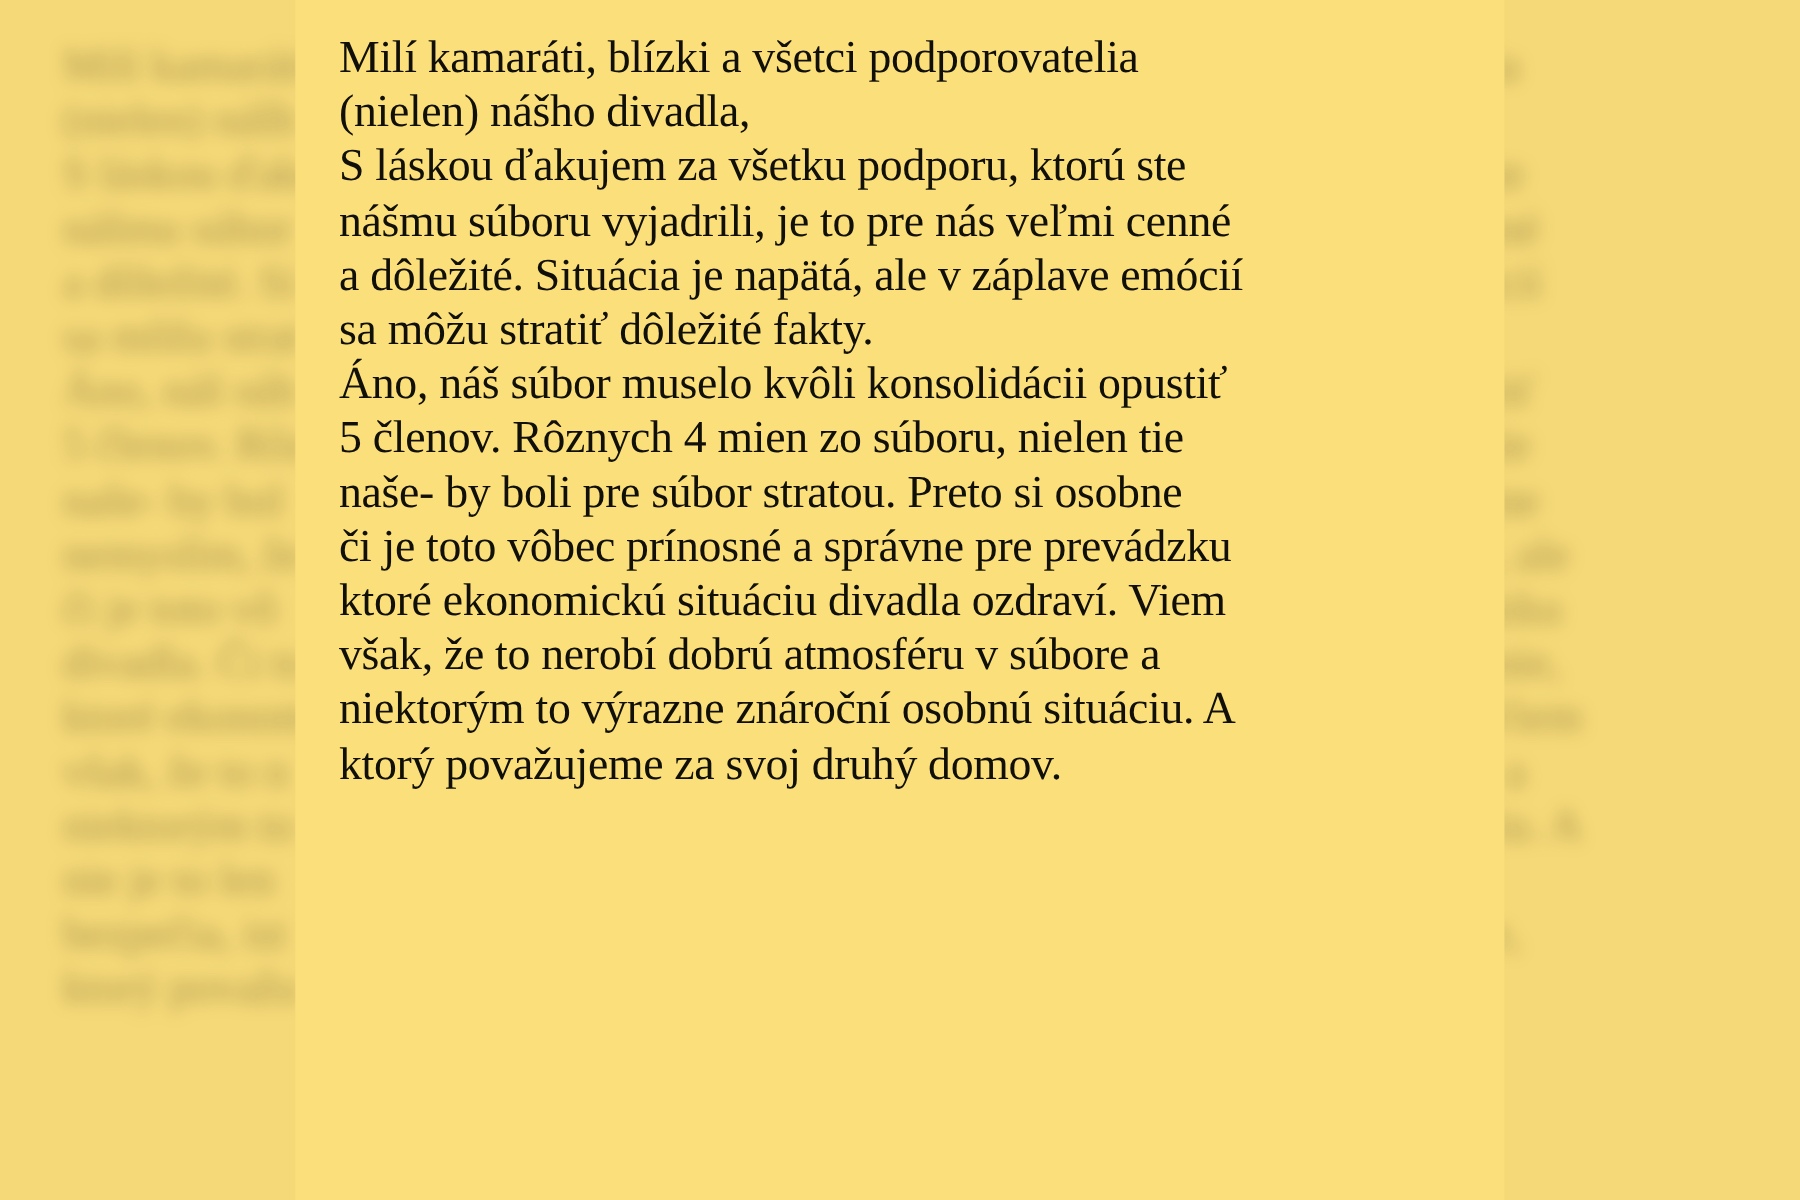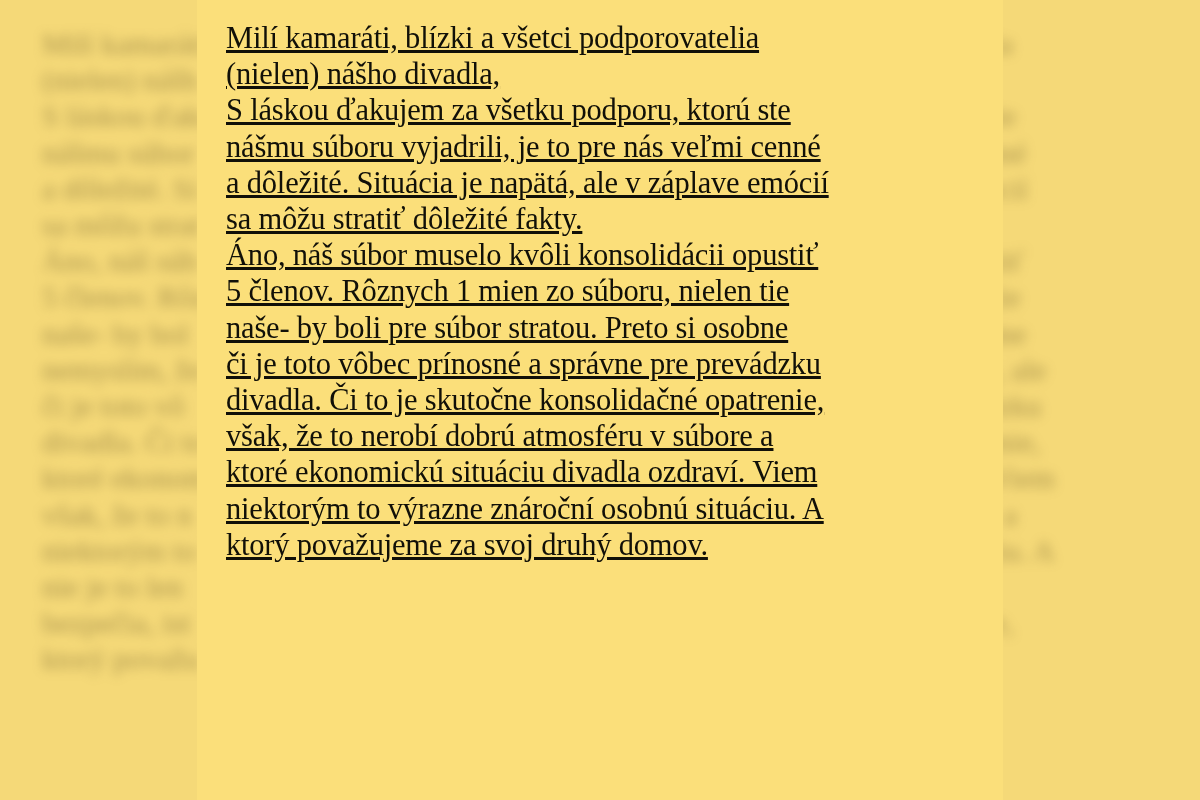--- a/index.html
+++ b/index.html
@@ -52,21 +52,20 @@
       position: absolute;
       left: 29px;
       top: 20px;
       width: 770px;
       margin: 0;
       font-family: "Liberation Serif", serif;
       font-size: 30.5px;
       line-height: 36.2px;
       color: #111008;
       letter-spacing: -0.2px;
-      text-decoration: underline;
     }
     .line {
       display: block;
       white-space: nowrap;
     }
   </style>
 </head>
 <body>
 
 <div class="stage">
@@ -94,26 +93,25 @@
 
   <div class="panel">
     <p class="letter">
       <span class="line">Milí kamaráti, blízki a všetci podporovatelia</span>
       <span class="line">(nielen) nášho divadla,</span>
       <span class="line">S láskou ďakujem za všetku podporu, ktorú ste</span>
       <span class="line">nášmu súboru vyjadrili, je to pre nás veľmi cenné</span>
       <span class="line">a dôležité. Situácia je napätá, ale v záplave emócií</span>
       <span class="line">sa môžu stratiť dôležité fakty.</span>
       <span class="line">Áno, náš súbor muselo kvôli konsolidácii opustiť</span>
-      <span class="line">5 členov. Rôznych 1 mien zo súboru, nielen tie</span>
+      <span class="line">5 členov. Rôznych 4 mien zo súboru, nielen tie</span>
       <span class="line">naše- by boli pre súbor stratou. Preto si osobne</span>
       <span class="line">či je toto vôbec prínosné a správne pre prevádzku</span>
-      <span class="line">divadla. Či to je skutočne konsolidačné opatrenie,</span>
+      <span class="line">ktoré ekonomickú situáciu divadla ozdraví. Viem</span>
       <span class="line">však, že to nerobí dobrú atmosféru v súbore a</span>
-      <span class="line">ktoré ekonomickú situáciu divadla ozdraví. Viem</span>
       <span class="line">niektorým to výrazne znároční osobnú situáciu. A</span>
       <span class="line">ktorý považujeme za svoj druhý domov.</span>
     </p>
   </div>
 
   <div class="blur-side blur-right">
     <div class="blur-text" id="blur-right-text">lia
 
 ste
 nné

